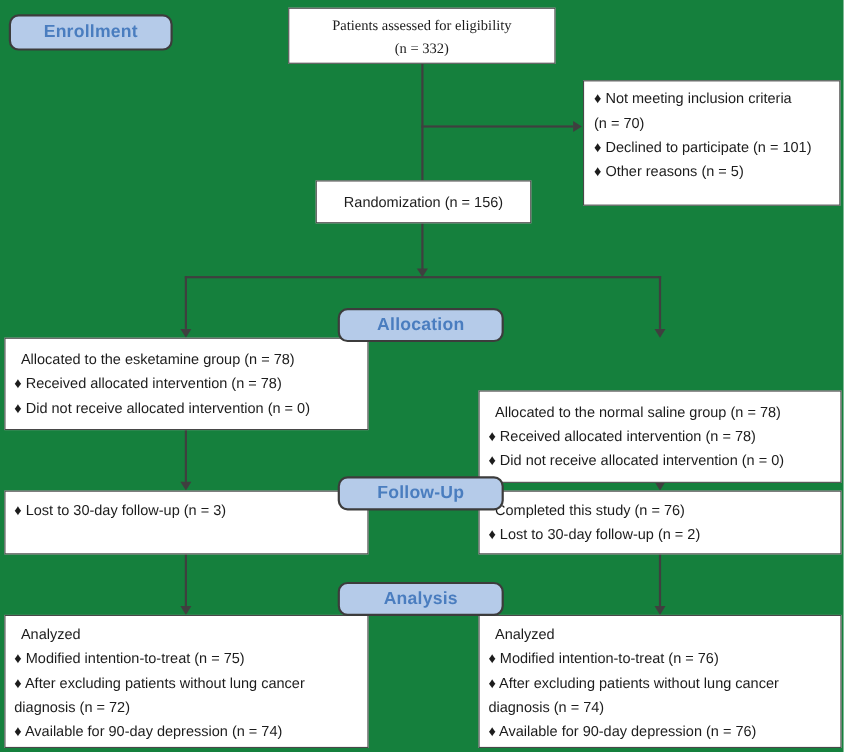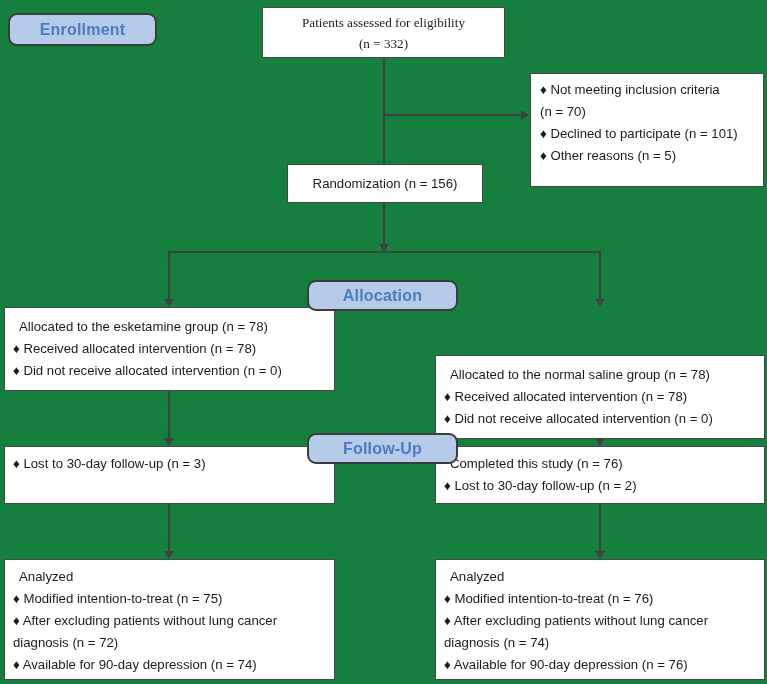--- a/index.html
+++ b/index.html
@@ -36,20 +36,21 @@
   }
 </style>
 </head>
 <body>
 
 <div class="canvas">
 
   <div class="stage" style="left:8px; top:13px; width:149px; height:33px;">Enrollment</div>
   <div class="stage" style="left:307px; top:280px; width:151px; height:31px;">Allocation</div>
   <div class="stage" style="left:307px; top:433px; width:151px; height:31px;">Follow-Up</div>
+  <div class="stage" style="left:307px; top:529px; width:151px; height:31px;">Analysis</div>
 
   <div class="nbox center" style="left:262px; top:7px; width:243px; height:51px;font-family:Liberation Serif, serif;">
     <div class="line">Patients assessed for eligibility</div>
     <div class="line">(n = 332)</div>
   </div>
 
   <div class="nbox excl" style="left:530px; top:73px; width:234px; height:114px; padding-top:5px;">
     <div class="line">♦ Not meeting inclusion criteria (n&nbsp;=&nbsp;70)</div>
     <div class="line">♦ Declined to participate (n = 101)</div>
     <div class="line">♦ Other reasons (n = 5)</div>

